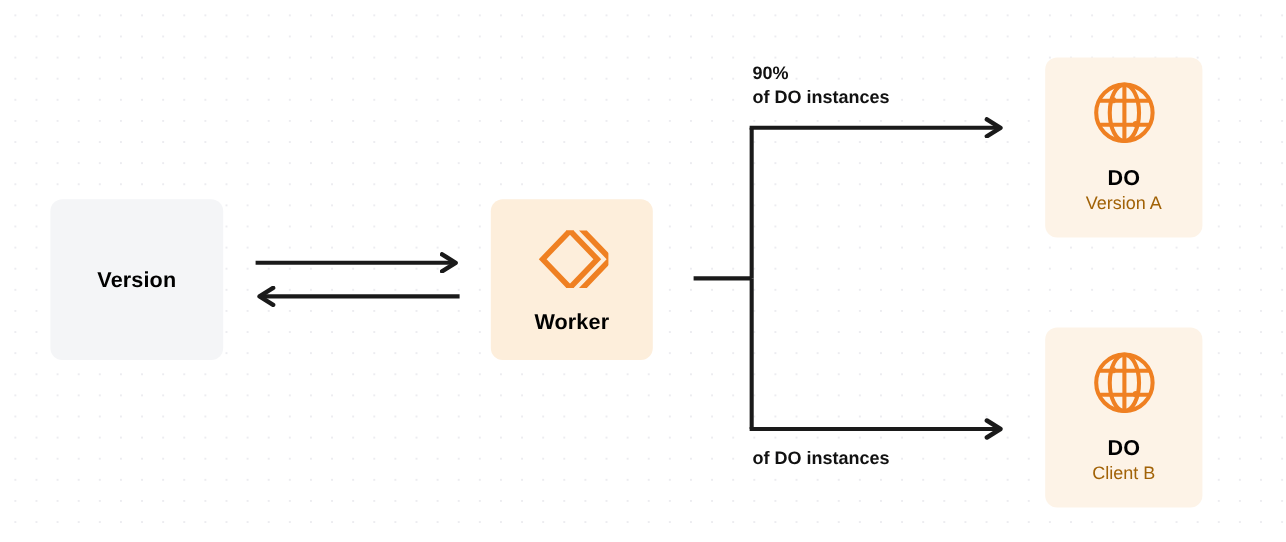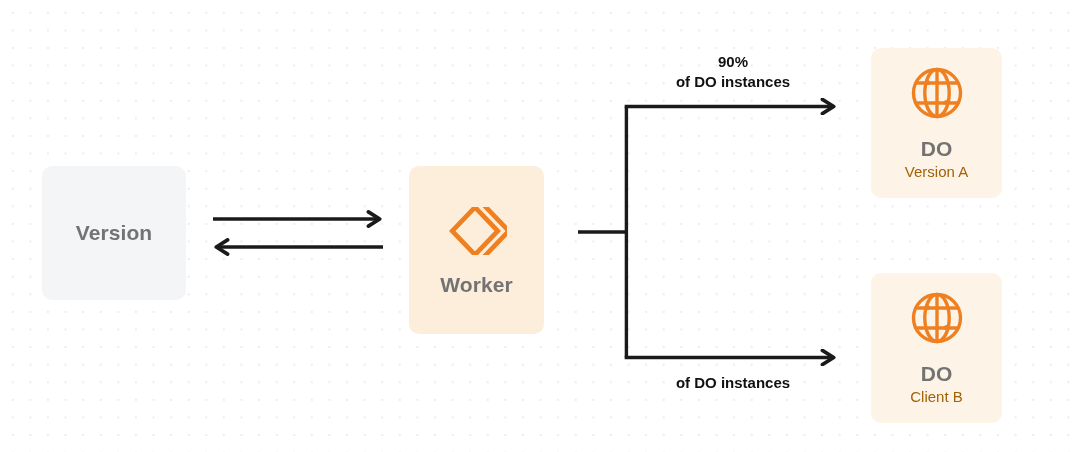--- a/index.html
+++ b/index.html
@@ -34,42 +34,42 @@
     left: 42px;
     top: 166px;
     width: 144px;
     height: 134px;
     background: #f4f5f7;
   }
   .node-worker {
     left: 409px;
     top: 166px;
     width: 135px;
-    height: 168px;
+    height: 134px;
     background: #fdeedb;
   }
   .node-do-a {
     left: 871px;
     top: 48px;
     width: 131px;
     height: 150px;
     background: #fdf3e7;
   }
   .node-do-b {
     left: 871px;
     top: 273px;
     width: 131px;
     height: 150px;
     background: #fdf3e7;
   }
 
   .node-title {
-    font-size: 21px;
+    font-size: 18px;
     font-weight: bold;
-    color: #737373;
+    color: #000000;
     letter-spacing: 0.1px;
     line-height: 1.15;
   }
   .node-sub {
     font-size: 15px;
     font-weight: normal;
     color: #a16207;
     line-height: 1.25;
     margin-top: 2px;
   }
@@ -87,21 +87,21 @@
     left: 0;
     top: 0;
     width: 1072px;
     height: 452px;
     pointer-events: none;
   }
 
   
   .edge-label {
     position: absolute;
-    text-align: center;
+    text-align: left;
     font-size: 15px;
     font-weight: bold;
     color: #111111;
     line-height: 1.35;
     white-space: nowrap;
   }
   .edge-label .pct { display: block; }
   .edge-label .desc { display: block; }
 
   .label-top {

